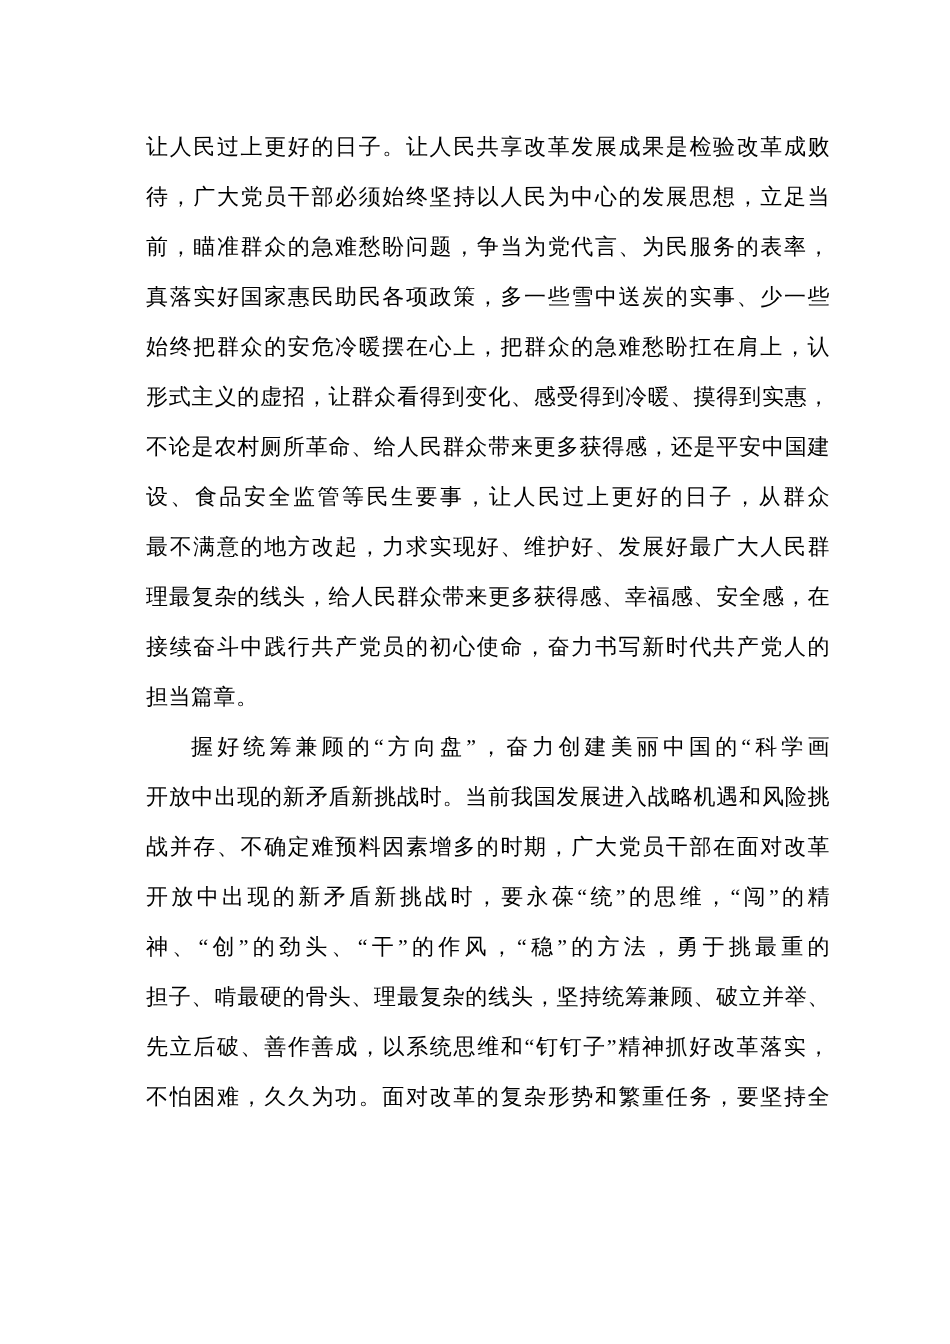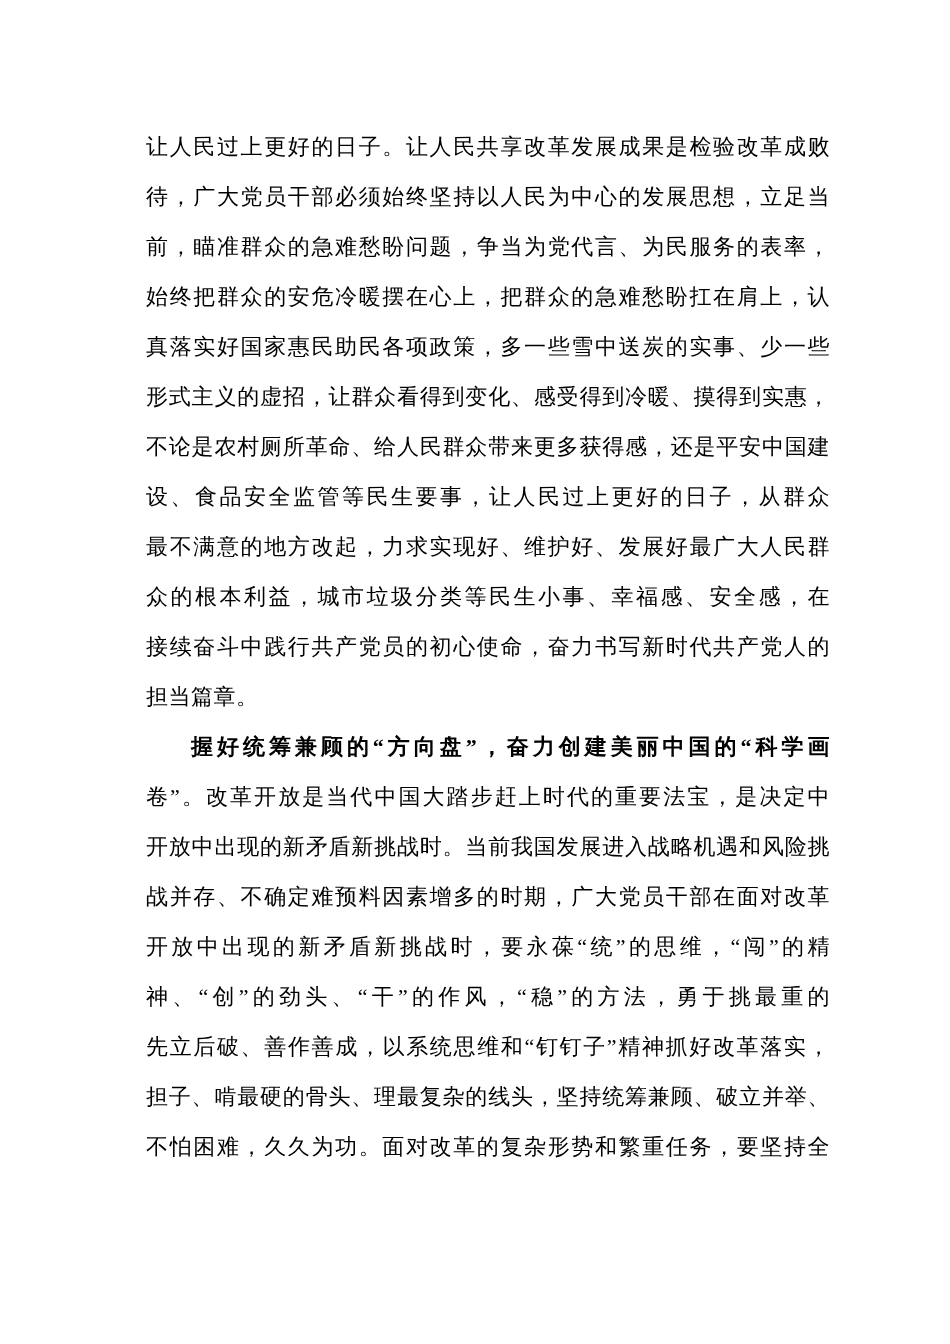--- a/index.html
+++ b/index.html
@@ -34,50 +34,48 @@
   .line {
     height: 50px;
     line-height: 50px;
     white-space: nowrap;
     text-align: justify;
     text-align-last: justify;
     letter-spacing: 0.5px;
   }
   .line.indent {
     text-indent: 45px;
-    font-weight: bold;
   }
   .line.last {
     text-align-last: left;
   }
 </style>
 </head>
 <body>
 
 <div class="page">
   <div class="text-block">
       <div class="paragraph">
         <div class="line">让人民过上更好的日子。让人民共享改革发展成果是检验改革成败</div>
         <div class="line">待，广大党员干部必须始终坚持以人民为中心的发展思想，立足当</div>
         <div class="line">前，瞄准群众的急难愁盼问题，争当为党代言、为民服务的表率，</div>
+        <div class="line">真落实好国家惠民助民各项政策，多一些雪中送炭的实事、少一些</div>
         <div class="line">始终把群众的安危冷暖摆在心上，把群众的急难愁盼扛在肩上，认</div>
-        <div class="line">真落实好国家惠民助民各项政策，多一些雪中送炭的实事、少一些</div>
         <div class="line">形式主义的虚招，让群众看得到变化、感受得到冷暖、摸得到实惠，</div>
         <div class="line">不论是农村厕所革命、给人民群众带来更多获得感，还是平安中国建</div>
         <div class="line">设、食品安全监管等民生要事，让人民过上更好的日子，从群众</div>
         <div class="line">最不满意的地方改起，力求实现好、维护好、发展好最广大人民群</div>
-        <div class="line">众的根本利益，城市垃圾分类等民生小事、幸福感、安全感，在</div>
+        <div class="line">理最复杂的线头，给人民群众带来更多获得感、幸福感、安全感，在</div>
         <div class="line">接续奋斗中践行共产党员的初心使命，奋力书写新时代共产党人的</div>
         <div class="line last">担当篇章。</div>
       </div>
       <div class="paragraph">
         <div class="line indent">握好统筹兼顾的“方向盘”，奋力创建美丽中国的“科学画</div>
-        <div class="line">卷”。改革开放是当代中国大踏步赶上时代的重要法宝，是决定中</div>
         <div class="line">开放中出现的新矛盾新挑战时。当前我国发展进入战略机遇和风险挑</div>
         <div class="line">战并存、不确定难预料因素增多的时期，广大党员干部在面对改革</div>
         <div class="line">开放中出现的新矛盾新挑战时，要永葆“统”的思维，“闯”的精</div>
         <div class="line">神、“创”的劲头、“干”的作风，“稳”的方法，勇于挑最重的</div>
+        <div class="line">担子、啃最硬的骨头、理最复杂的线头，坚持统筹兼顾、破立并举、</div>
         <div class="line">先立后破、善作善成，以系统思维和“钉钉子”精神抓好改革落实，</div>
-        <div class="line">担子、啃最硬的骨头、理最复杂的线头，坚持统筹兼顾、破立并举、</div>
         <div class="line">不怕困难，久久为功。面对改革的复杂形势和繁重任务，要坚持全</div>
       </div>
     </div>
 </div>
 
 </body></html>

